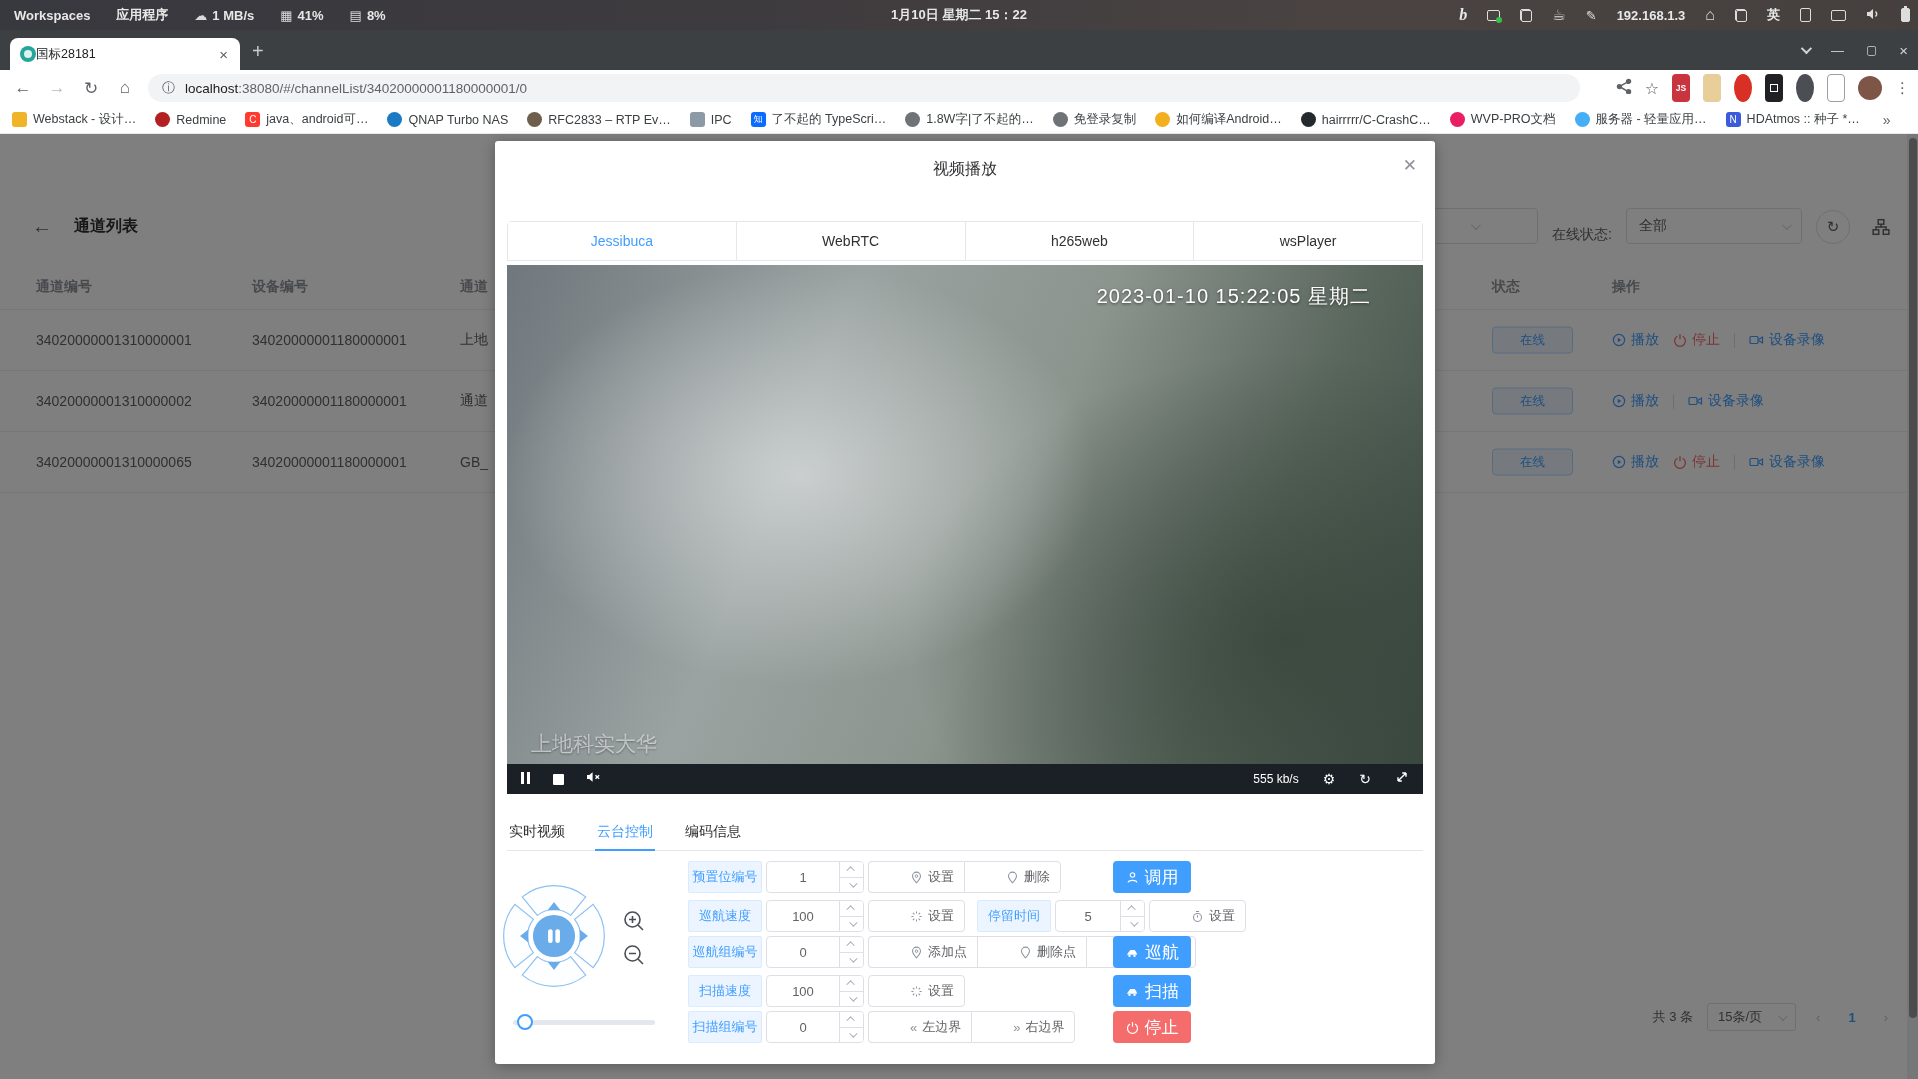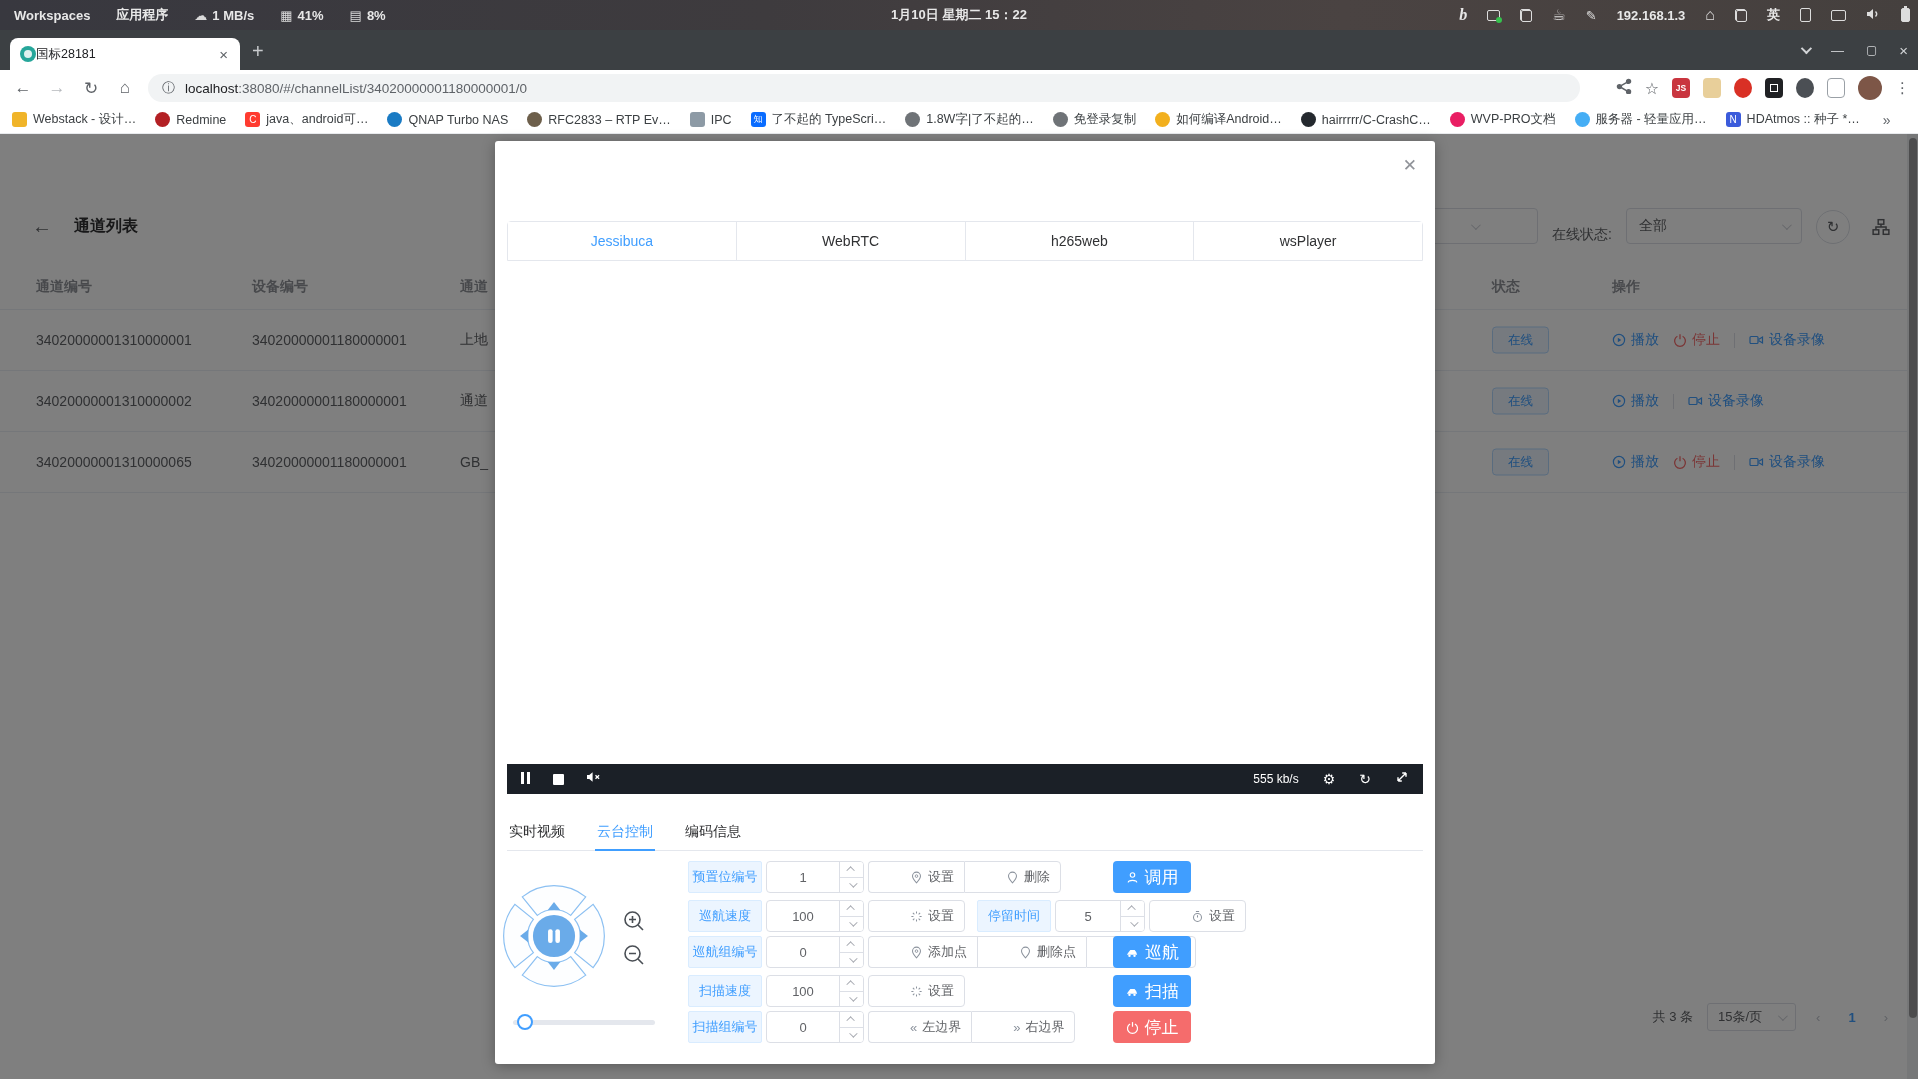--- a/index.html
+++ b/index.html
@@ -41,21 +41,21 @@
 
   .url-row { position:absolute; left:0; top:70px; width:1918px; height:36px; background:#fff; display:flex; align-items:center; }
   .nav-ico { color:#5f6368; font-size:17px; width:34px; text-align:center; }
   .nav-ico.dim { color:#b6b9bd; }
   .url-pill { margin-left:6px; width:1432px; height:28px; background:#f1f3f4; border-radius:14px;
     display:flex; align-items:center; padding:0 14px; font-size:13.5px; }
   .url-info { color:#5f6368; margin-right:10px; font-size:13px; }
   .url-host { color:#202124; }
   .url-rest { color:#5f6368; }
   .url-right { position:absolute; right:8px; display:flex; align-items:center; gap:13px; }
-  .ext { width:18px; height:20px; border-radius:4px; display:flex; align-items:center; justify-content:center;
+  .ext { width:18px; height:28px; border-radius:4px; display:flex; align-items:center; justify-content:center;
     font-size:8.5px; font-weight:bold; color:#fff; }
   .avatar { width:24px; height:24px; border-radius:50%; background:#7d5647; }
   .dots3 { color:#5f6368; font-size:15px; letter-spacing:0; }
 
   .bookmarks-row { position:absolute; left:0; top:106px; width:1918px; height:28px; background:#fff;
     display:flex; align-items:center; padding-left:12px; gap:19px; border-bottom:1px solid #e8eaed; }
   .bm { display:flex; align-items:center; gap:6px; font-size:12.5px; color:#3c4043; white-space:nowrap; }
   .bm-ico { width:15px; height:15px; border-radius:3px; flex:0 0 15px; }
   .bm-ico.round { border-radius:50%; }
   .bm-more { color:#5f6368; font-size:14px; margin-left:4px; }
@@ -81,21 +81,21 @@
   .grid-btn { width:34px; height:34px; display:flex; align-items:center; justify-content:center; color:#606266; }
 
   .tbl { position:absolute; left:0; top:130px; width:1918px; font-size:14px; color:#606266; }
   .tbl-row { position:relative; height:61px; border-bottom:1px solid #ebeef5; }
   .tbl-head { height:46px; color:#909399; font-weight:bold; border-bottom:1px solid #ebeef5; position:relative; }
   .c-chan { position:absolute; left:36px; top:50%; transform:translateY(-50%); }
   .c-dev  { position:absolute; left:252px; top:50%; transform:translateY(-50%); }
   .c-name { position:absolute; left:460px; top:50%; transform:translateY(-50%); }
   .c-stat { position:absolute; left:1492px; top:50%; transform:translateY(-50%); }
   .c-op   { position:absolute; left:1612px; top:50%; transform:translateY(-50%); display:flex; align-items:center; gap:14px; }
-  .badge { display:inline-block; padding:4px 15px; border:1px solid #b3d8ff; background:#ecf5ff;
+  .badge { display:inline-block; padding:4px 27px; border:1px solid #b3d8ff; background:#ecf5ff;
     color:#409eff; border-radius:4px; font-size:12.5px; }
   .lnk { display:inline-flex; align-items:center; gap:5px; color:#409eff; font-size:14px; }
   .lnk.red { color:#f56c6c; }
   .vsep { width:1px; height:15px; background:#dcdfe6; }
   .i { display:inline-block; vertical-align:-2px; }
 
   .app-pagination { position:absolute; right:24px; top:869px; display:flex; align-items:center; gap:14px;
     color:#606266; font-size:13px; }
   .pg-size { height:28px; border:1px solid #dcdfe6; border-radius:3px; display:flex; align-items:center;
     padding:0 10px; gap:16px; color:#606266; }
@@ -465,29 +465,34 @@
     </div>
 
     <div class="pg-scrollbar">
         <div class="pg-thumb"></div>
       </div>
   </div>
 
   <div class="overlay"></div>
 
   <div class="modal">
+    <div class="m-title">视频播放</div>
     <div class="m-close">✕</div>
 
     <div class="p-tabs">
       <span class="p-tab active">Jessibuca</span>
       <span class="p-tab">WebRTC</span>
       <span class="p-tab">h265web</span>
       <span class="p-tab">wsPlayer</span>
     </div>
 
+    <div class="video">
+      <span class="v-ts">2023-01-10 15:22:05 星期二</span>
+      <span class="v-wm">上地科实大华</span>
+    </div>
 
     <div class="vctrl">
       <div class="vc-l">
         <span class="pause-ico"><span></span><span></span></span>
         <span class="stop-ico"></span>
         <span>
           <svg width="16" height="14" viewBox="0 0 16 14">
               <path d="M1 5h2.3L6.6 2.3v9.4L3.3 9H1z" fill="#fff"></path>
               <path d="M9.5 5.2l3.6 3.6M13.1 5.2L9.5 8.8" stroke="#fff" stroke-width="1.3"></path>
             </svg>

